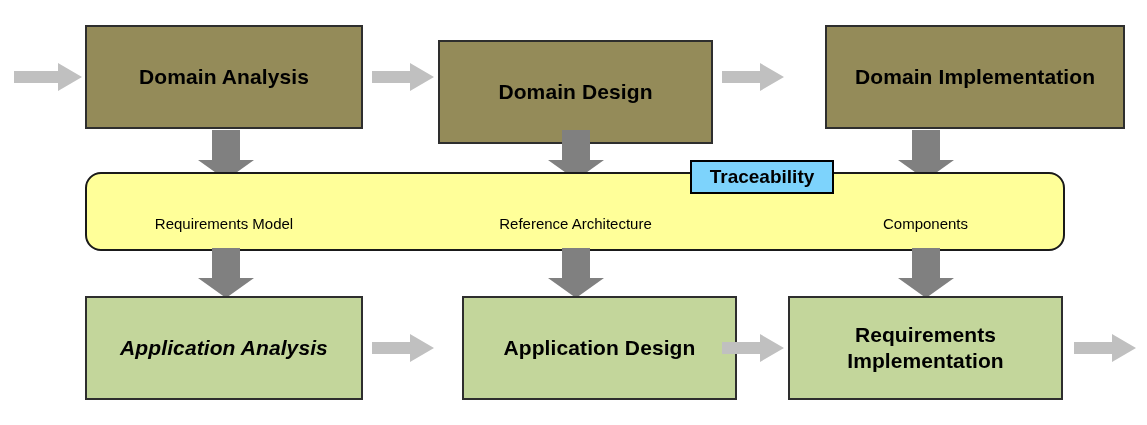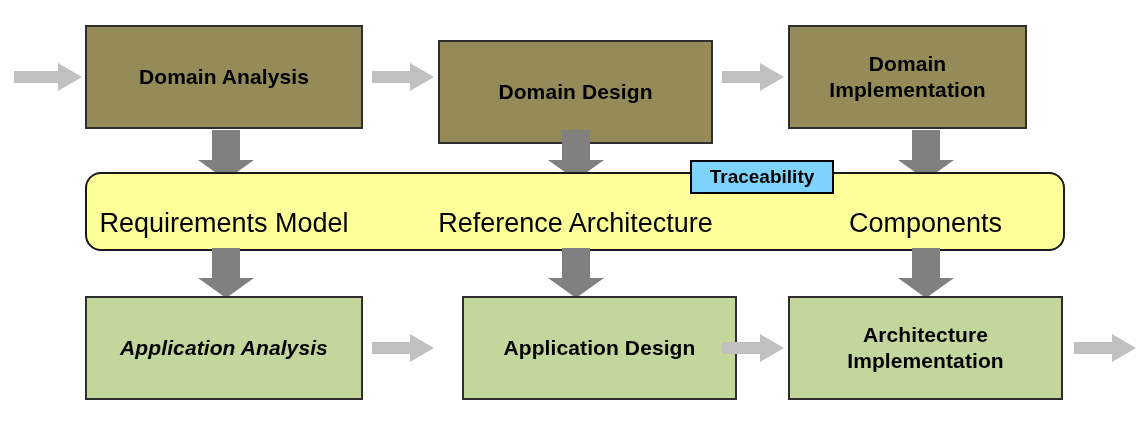--- a/index.html
+++ b/index.html
@@ -50,21 +50,21 @@
     border: 2px solid #1a1a1a;
     border-radius: 16px;
   }
   .artifact-label {
     position: absolute;
     top: 172px;
     height: 103px;
     display: flex;
     align-items: center;
     justify-content: center;
-    font-size: 27px;
+    font-size: 15px;
     color: #000000;
     white-space: nowrap;
   }
 
   
   .traceability-box {
     position: absolute;
     left: 690px;
     top: 160px;
     width: 144px;
@@ -111,21 +111,21 @@
   <div class="proc-box domain" style="left:438px; top:40px; width:275px; height:104px;text-align:right;">
     <span>Domain Design</span>
   </div>
 
   <div class="arrow-right" style="left:722px; top:63px;">
     <svg width="62" height="28" viewBox="0 0 62 28" aria-hidden="true">
       <polygon points="0,8 38,8 38,0 62,14 38,28 38,20 0,20" fill="#C0C0C0"></polygon>
     </svg>
   </div>
 
-  <div class="proc-box domain" style="left:788px; top:25px; width:239px; height:104px;">
+  <div class="proc-box domain" style="left:825px; top:25px; width:300px; height:104px;">
     <span>Domain Implementation</span>
   </div>
 
   <div class="arrow-down" style="left:198px; top:130px;">
     <svg width="56" height="50" viewBox="0 0 56 50" aria-hidden="true">
       <polygon points="14,0 42,0 42,30 56,30 28,50 0,30 14,30" fill="#808080"></polygon>
     </svg>
   </div>
 
   <div class="arrow-down" style="left:548px; top:130px;">
@@ -190,21 +190,21 @@
     <span>Application Design</span>
   </div>
 
   <div class="arrow-right" style="left:722px; top:334px;">
     <svg width="62" height="28" viewBox="0 0 62 28" aria-hidden="true">
       <polygon points="0,8 38,8 38,0 62,14 38,28 38,20 0,20" fill="#C0C0C0"></polygon>
     </svg>
   </div>
 
   <div class="proc-box app" style="left:788px; top:296px; width:275px; height:104px;">
-    <span>Architecture Implementation</span>
+    <span>Requirements Implementation</span>
   </div>
 
   <div class="arrow-right" style="left:1074px; top:334px;">
     <svg width="62" height="28" viewBox="0 0 62 28" aria-hidden="true">
       <polygon points="0,8 38,8 38,0 62,14 38,28 38,20 0,20" fill="#C0C0C0"></polygon>
     </svg>
   </div>
 
 </div>
 

